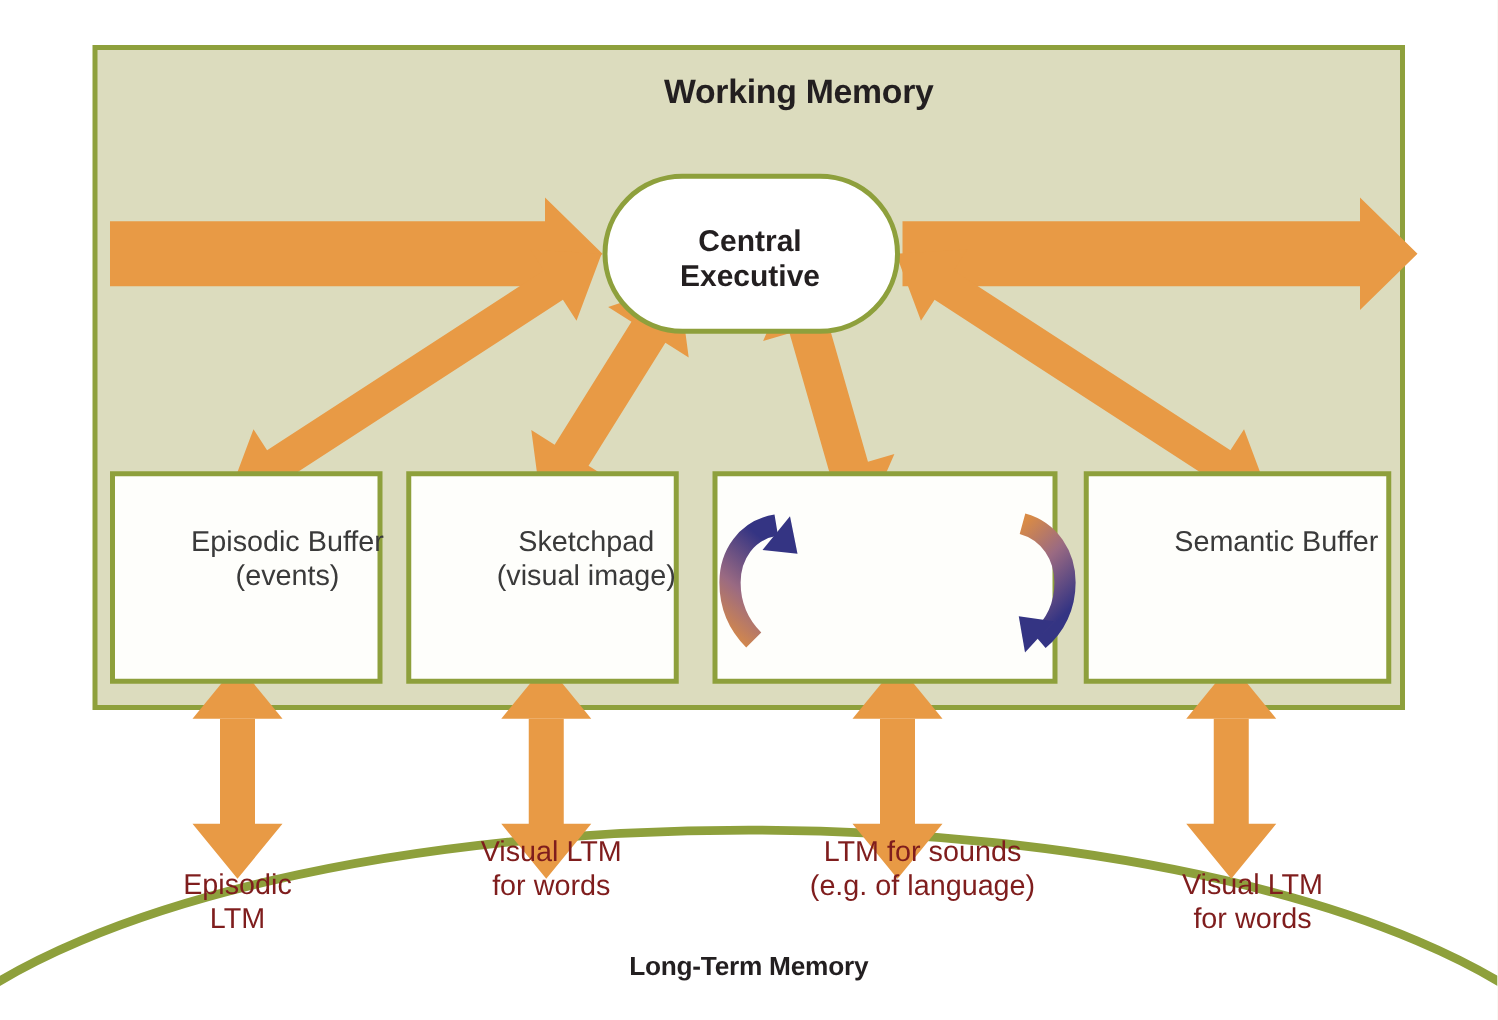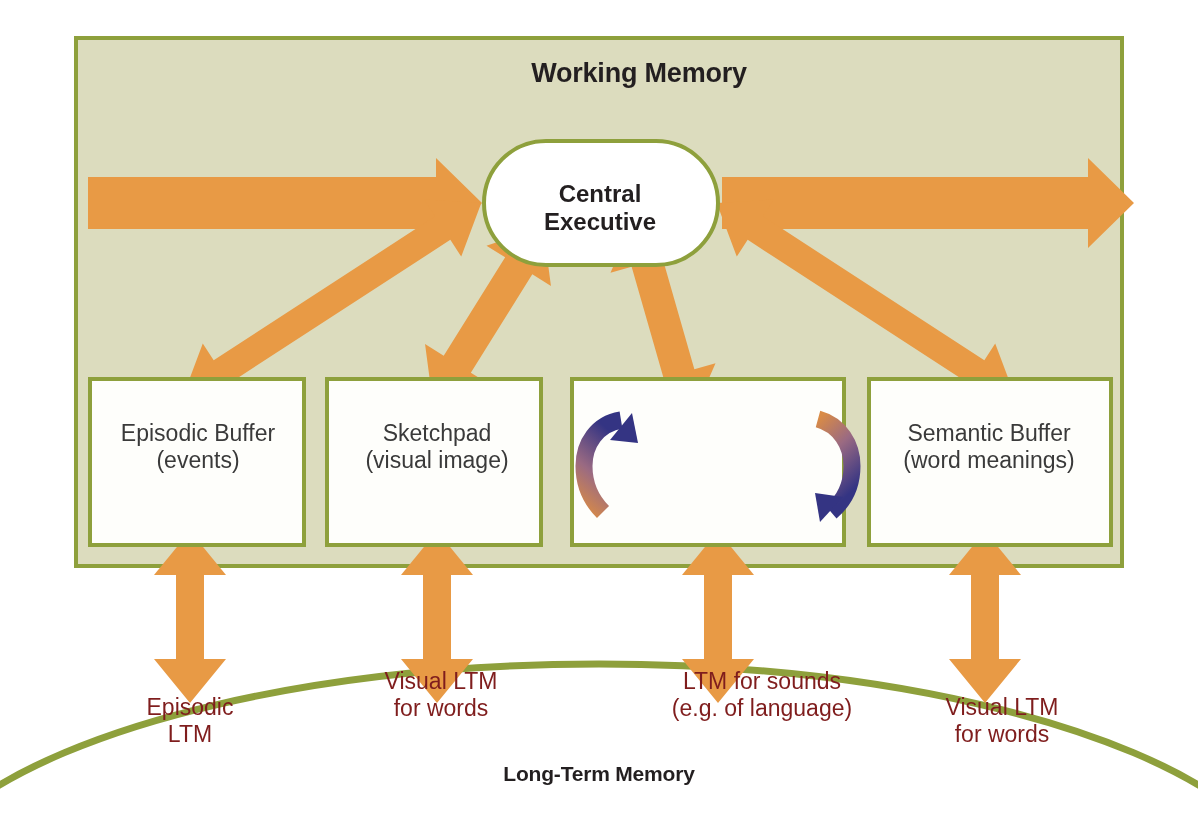--- a/index.html
+++ b/index.html
@@ -46,33 +46,34 @@
     left: 0; top: 762px; width: 1198px;
     font-size: 21px;
   }
   #ce-label {
     left: 480px; top: 164px; width: 240px;
     font-size: 24px; font-weight: bold; color: #231f20; margin-top: 16px;
   }
   .boxlabel {
     font-size: 23px;
     color: #3a3a3a;
+    padding-left: 32px;
   }
   .ltmlabel {
     font-size: 23px;
     color: #7f1d1d;
   }
   #lbl-episodic-buffer { left: 92px;  top: 420px; width: 212px; }
   #lbl-sketchpad       { left: 330px; top: 420px; width: 214px; }
   #lbl-phono           { left: 620px; top: 418px; width: 200px; }
   #lbl-semantic        { left: 868px; top: 420px; width: 242px; }
 
   #lbl-episodic-ltm    { left: 110px; top: 694px; width: 160px; }
   #lbl-visual-ltm-1    { left: 346px; top: 668px; width: 190px; }
-  #lbl-ltm-sounds      { left: 624px; top: 668px; width: 276px; }
+  #lbl-ltm-sounds      { left: 600px; top: 668px; width: 276px; }
   #lbl-visual-ltm-2    { left: 908px; top: 694px; width: 188px; }
 </style>
 </head>
 <body>
 
 <div id="stage">
 
   <svg id="svgroot" viewBox="0 0 1198 816">
     <defs>
       <linearGradient id="gradLoopLeft" x1="0" y1="1" x2="0.35" y2="0">
@@ -147,21 +148,21 @@
 
   <div class="txt hdr" id="wm-title">Working Memory</div>
 
   <div class="txt" id="ce-label"><span>Central</span><br><span>Executive</span></div>
 
   <div class="txt boxlabel" id="lbl-episodic-buffer"><span>Episodic Buffer</span><br><span>(events)</span></div>
 
   <div class="txt boxlabel" id="lbl-sketchpad"><span>Sketchpad</span><br><span>(visual image)</span></div>
 
 
-  <div class="txt boxlabel" id="lbl-semantic"><span>Semantic Buffer</span><br><span>(word meanings)</span></div>
+  <div class="txt boxlabel" id="lbl-semantic"><span>Semantic Buffer</span><br></div>
 
   <div class="txt ltmlabel" id="lbl-episodic-ltm"><span>Episodic</span><br><span>LTM</span></div>
 
   <div class="txt ltmlabel" id="lbl-visual-ltm-1"><span>Visual LTM</span><br><span>for words</span></div>
 
   <div class="txt ltmlabel" id="lbl-ltm-sounds"><span>LTM for sounds</span><br><span>(e.g. of language)</span></div>
 
   <div class="txt ltmlabel" id="lbl-visual-ltm-2"><span>Visual LTM</span><br><span>for words</span></div>
 
   <div class="txt hdr" id="ltm-title">Long-Term Memory</div>

